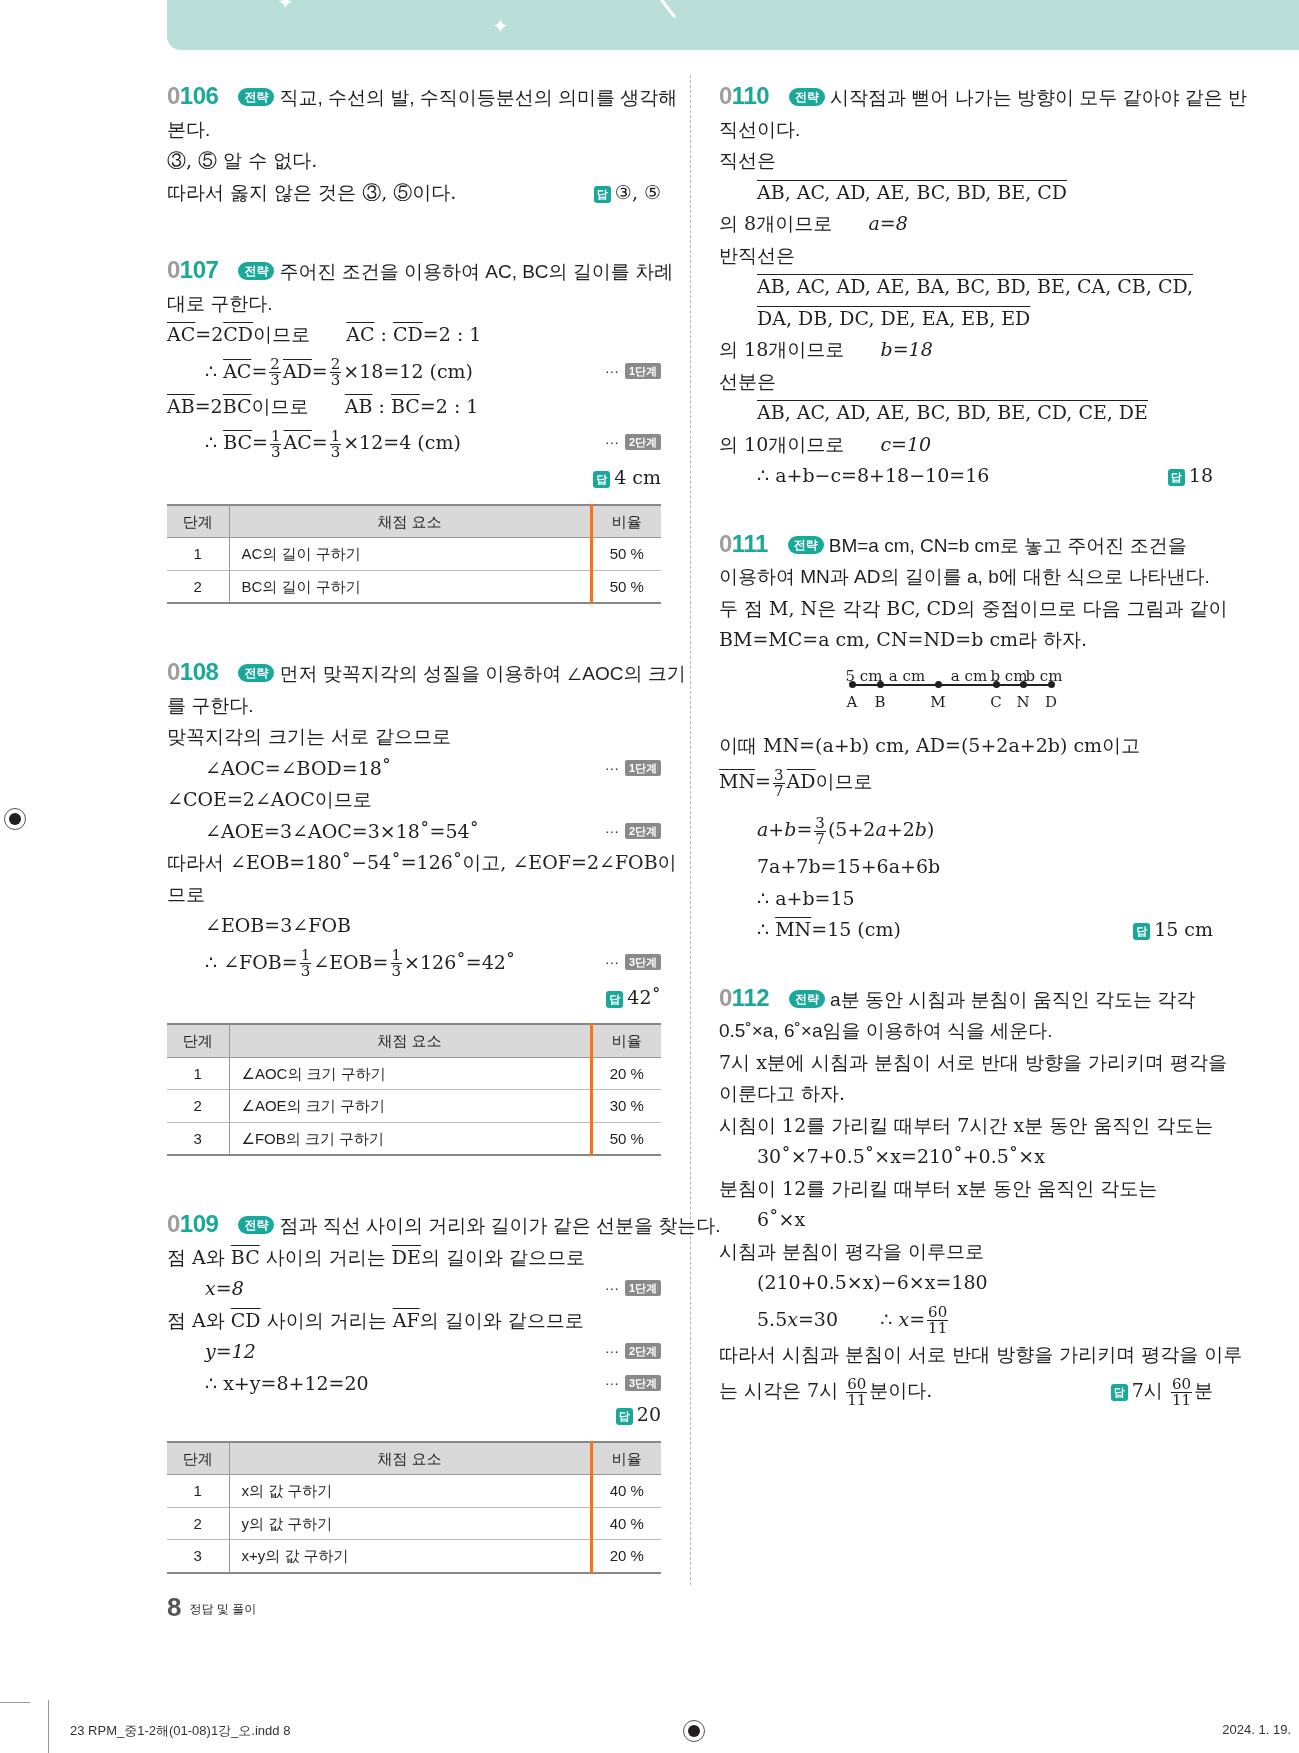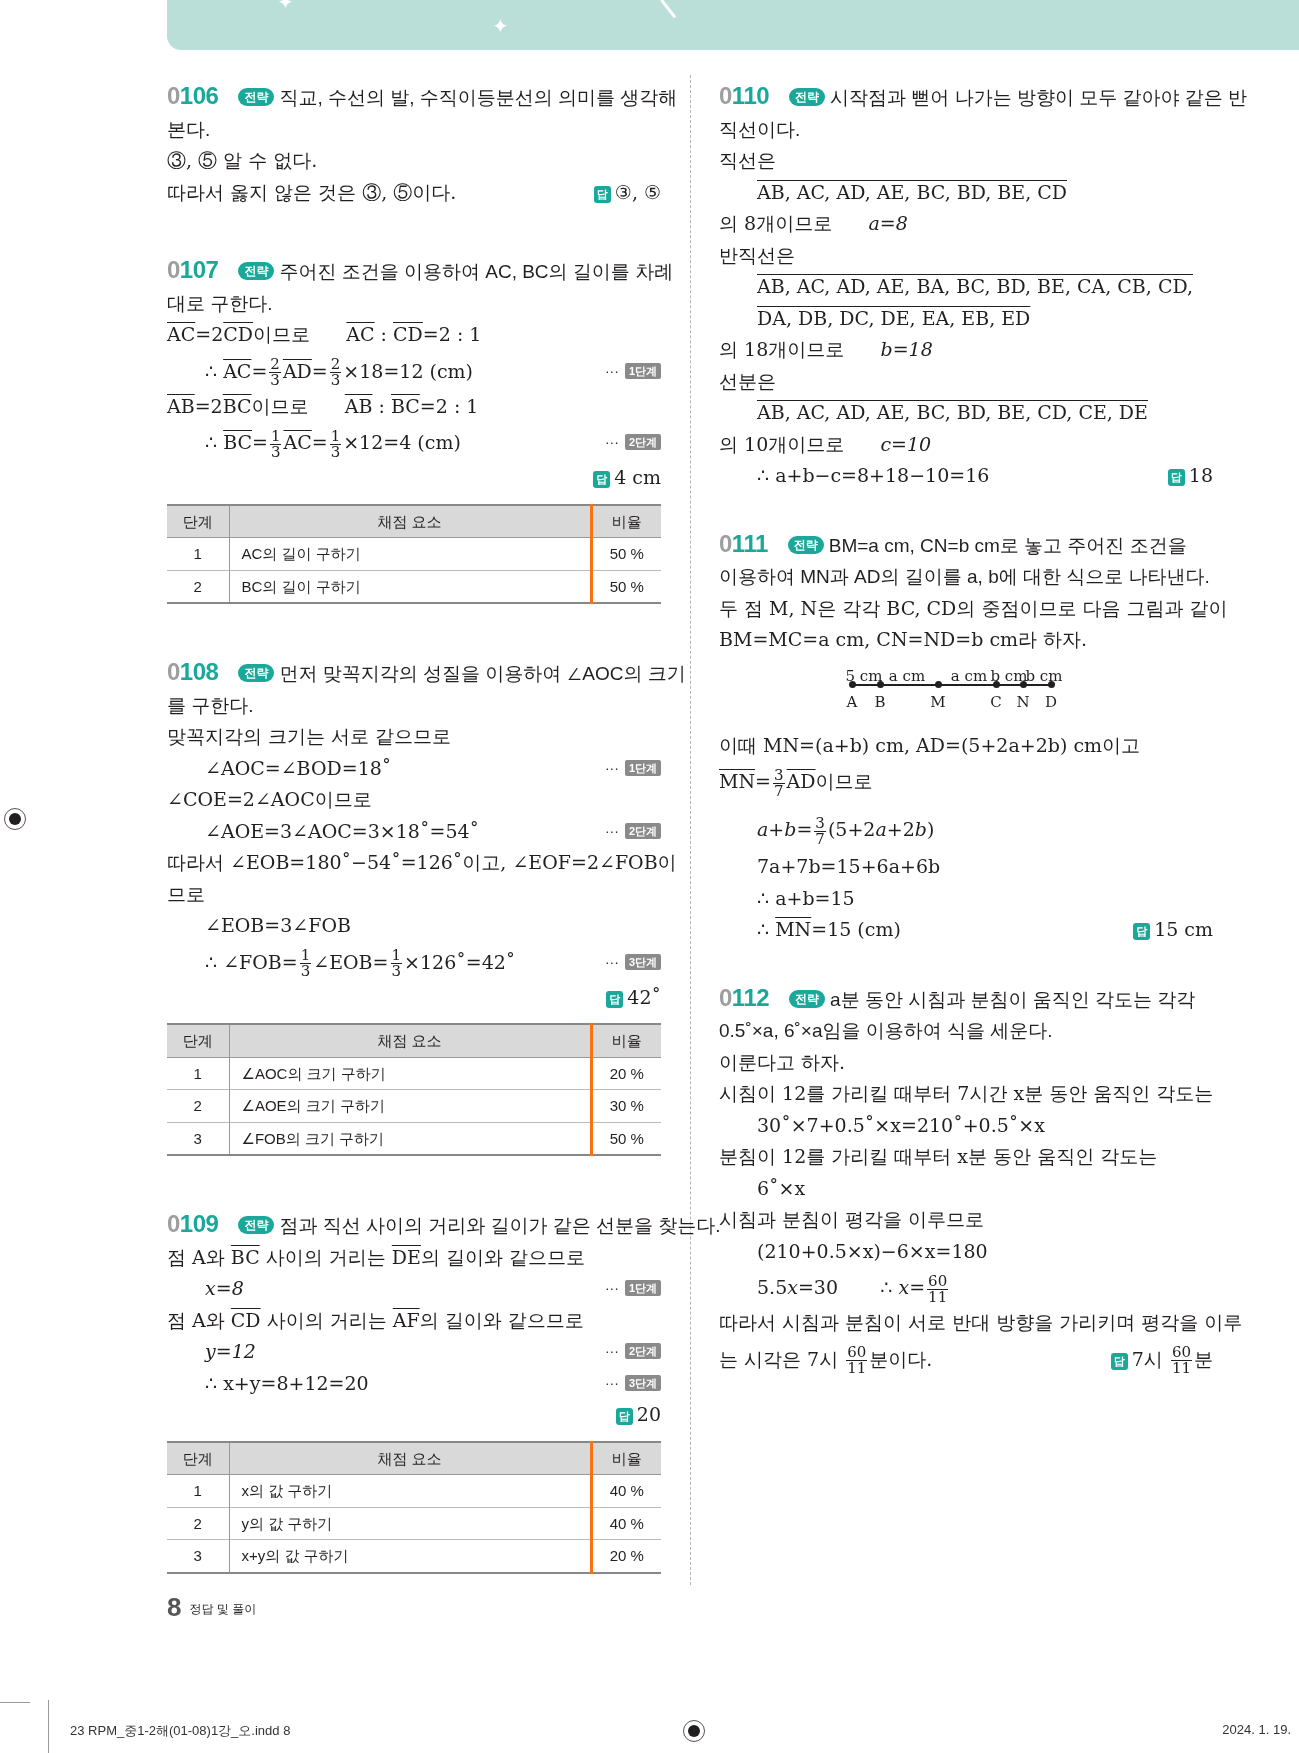--- a/index.html
+++ b/index.html
@@ -247,20 +247,21 @@
     <div class="line indent">∴ a+b=15</div>
     <div class="line indent">∴ <span class="ov">MN</span>=15 (cm)
       <span class="ans-right"><span class="ans-icon">답</span><span>15 cm</span></span></div>
   </div>
 
   <div class="problem">
     <div class="line prob-head">
       <span class="prob-num"><span class="zero">0</span><span>112</span></span><span class="strategy">전략</span><span>a분 동안 시침과 분침이 움직인 각도는 각각</span>
     </div>
     <div class="line prob-head">0.5˚×a, 6˚×a임을 이용하여 식을 세운다.</div>
+    <div class="line">7시 x분에 시침과 분침이 서로 반대 방향을 가리키며 평각을</div>
     <div class="line">이룬다고 하자.</div>
     <div class="line">시침이 12를 가리킬 때부터 7시간 x분 동안 움직인 각도는</div>
     <div class="line indent">30˚×7+0.5˚×x=210˚+0.5˚×x</div>
     <div class="line">분침이 12를 가리킬 때부터 x분 동안 움직인 각도는</div>
     <div class="line indent">6˚×x</div>
     <div class="line">시침과 분침이 평각을 이루므로</div>
     <div class="line indent">(210+0.5×x)−6×x=180</div>
     <div class="line indent" style="height:40px; line-height:40px;">5.5<i>x</i>=30&nbsp;&nbsp;&nbsp;&nbsp;&nbsp;&nbsp;&nbsp;∴ <i>x</i>=<span class="frac"><span class="num">60</span><span>11</span></span></div>
     <div class="line" style="">따라서 시침과 분침이 서로 반대 방향을 가리키며 평각을 이루</div>
     <div class="line" style="height:40px; line-height:40px;">는 시각은 7시 <span class="frac"><span class="num">60</span><span>11</span></span>분이다.

